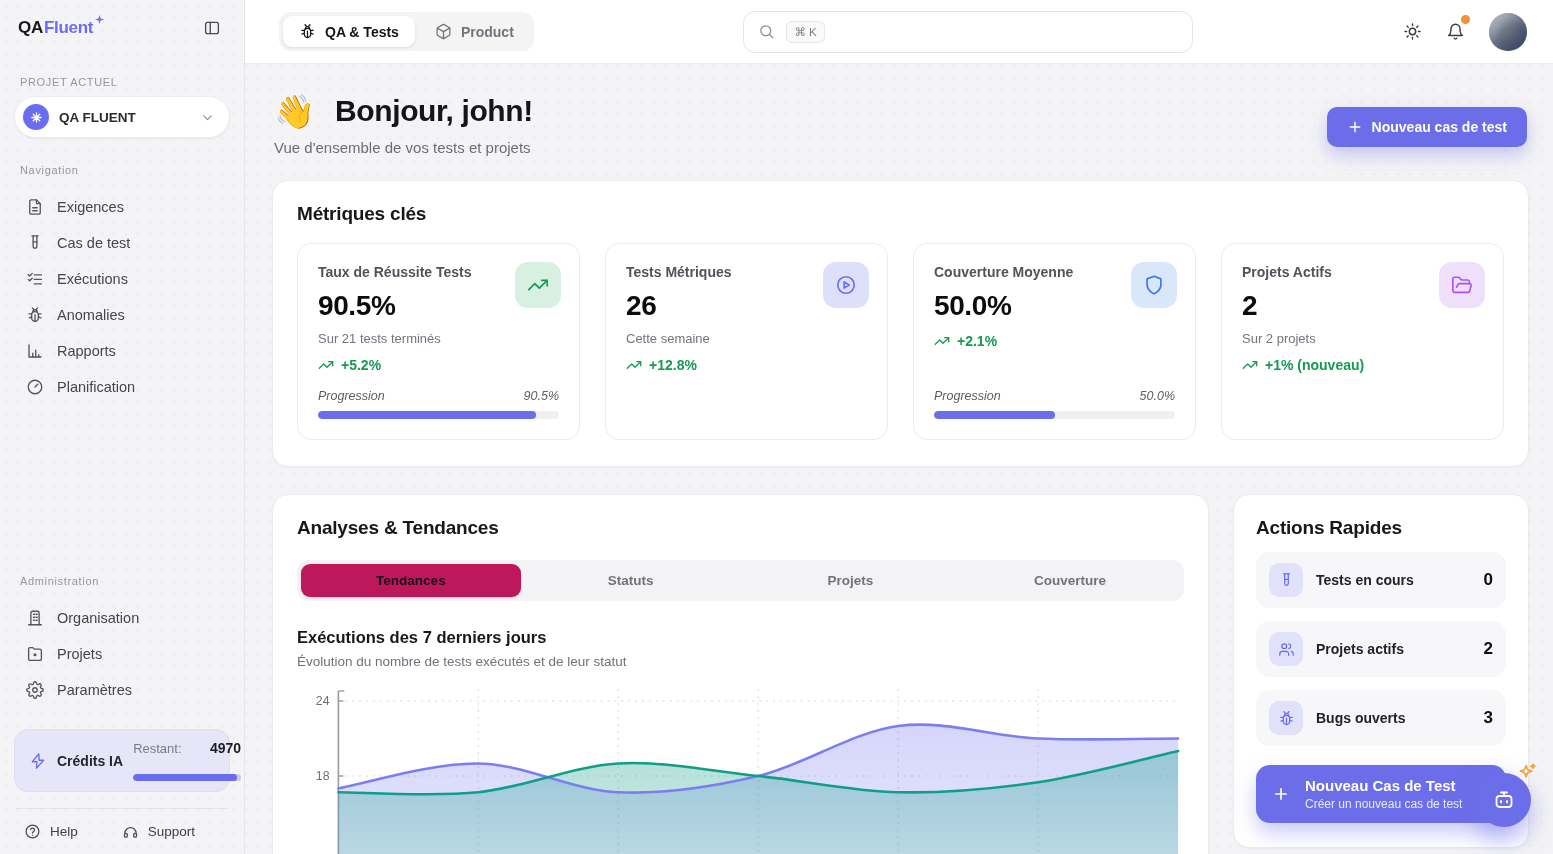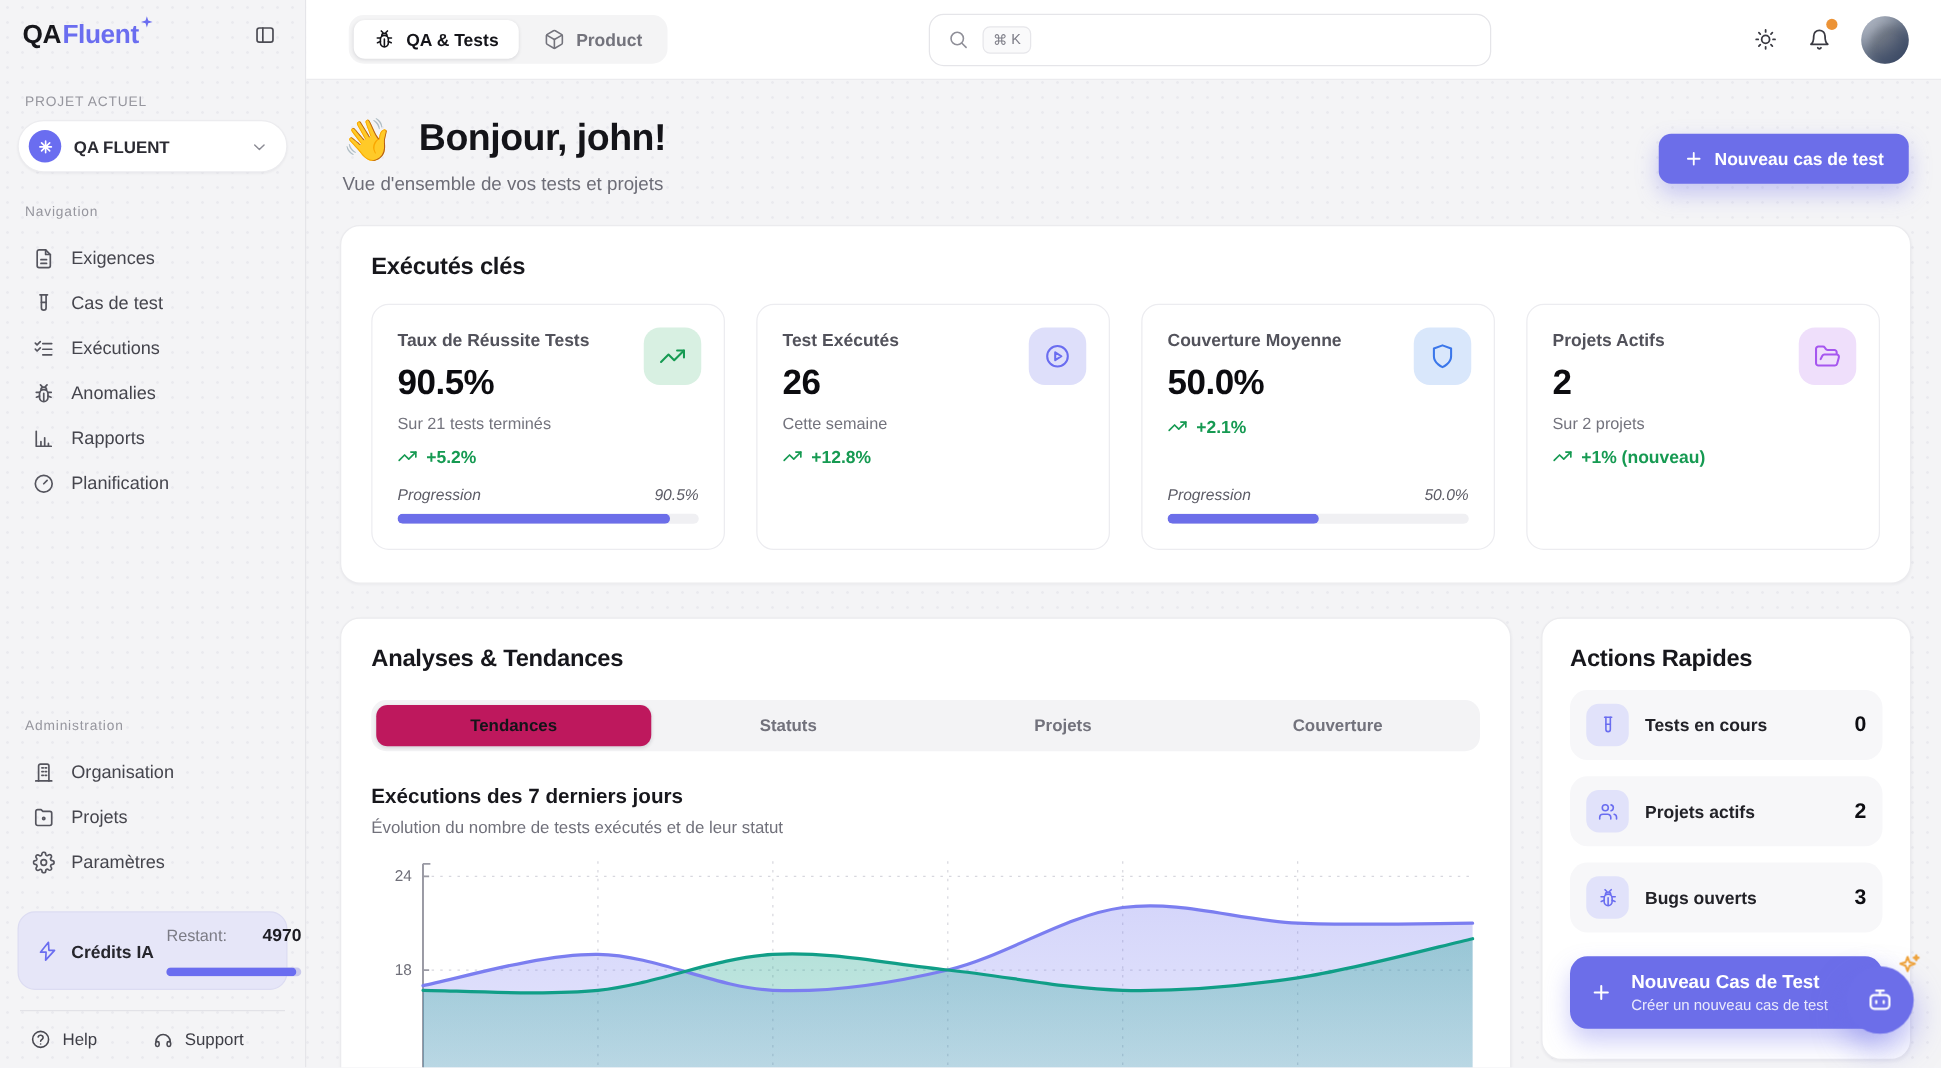--- a/index.html
+++ b/index.html
@@ -19,21 +19,21 @@
   .ic { width:18px; height:18px; stroke:currentColor; fill:none; stroke-width:1.8; stroke-linecap:round; stroke-linejoin:round; }
 
   
   .sidebar {
     width:245px; flex:0 0 245px; height:100%;
     border-right:1px solid #e5e5e9;
     display:flex; flex-direction:column;
     padding:12px 14px 10px;
   }
   .logo-row { display:flex; align-items:center; justify-content:space-between; padding:2px 4px 0; }
-  .logo { display:flex; align-items:flex-start; gap:1px; font-size:21px; font-weight:800; letter-spacing:-.3px; }
+  .logo { display:flex; align-items:flex-start; gap:1px; font-size:17px; font-weight:800; letter-spacing:-.3px; }
   .logo .qa { color:#17171c; }
   .logo .fluent { color:#6a6df0; }
   .logo .spark { color:#6a6df0; margin-top:-4px; }
   .collapse-btn { width:28px; height:28px; display:flex; align-items:center; justify-content:center; color:#4b4b53; border-radius:8px; cursor:pointer; }
   .side-label { font-size:11px; letter-spacing:.06em; color:#96969e; margin:34px 6px 8px; }
   .project-select {
     display:flex; align-items:center; gap:10px; background:#fff;
     border:1px solid #ececef; border-radius:22px; padding:7px 14px 7px 8px;
     box-shadow:0 1px 2px rgba(20,20,40,.05); cursor:pointer;
   }
@@ -417,21 +417,21 @@
         </div>
         <button class="cta-btn">
           <svg class="ic" viewBox="0 0 24 24">
               <path d="M12 5v14M5 12h14"></path>
             </svg>
           <span>Nouveau cas de test</span>
         </button>
       </div>
 
       <section class="panel metrics-panel">
-        <div class="panel-title">Exécutés clés</div>
+        <div class="panel-title">Métriques clés</div>
         <div class="metric-grid">
 
           <div class="metric">
             <div class="metric-title">Taux de Réussite Tests</div>
             <div class="metric-value">90.5%</div>
             <div class="metric-caption">Sur 21 tests terminés</div>
             <div class="metric-trend">
               <svg class="ic" viewBox="0 0 24 24">
                   <path d="M22 7l-8.5 8.5-5-5L2 17"></path>
                   <path d="M16 7h6v6"></path>
@@ -449,21 +449,21 @@
             </div>
             <span class="chip green">
                 <svg class="ic" viewBox="0 0 24 24">
                   <path d="M22 7l-8.5 8.5-5-5L2 17"></path>
                   <path d="M16 7h6v6"></path>
                 </svg>
               </span>
           </div>
 
           <div class="metric">
-            <div class="metric-title">Test Exécutés</div>
+            <div class="metric-title">Tests Métriques</div>
             <div class="metric-value">26</div>
             <div class="metric-caption">Cette semaine</div>
             <div class="metric-trend">
               <svg class="ic" viewBox="0 0 24 24">
                   <path d="M22 7l-8.5 8.5-5-5L2 17"></path>
                   <path d="M16 7h6v6"></path>
                 </svg>
               <span>+12.8%</span>
             </div>
             <span class="chip indigo">

